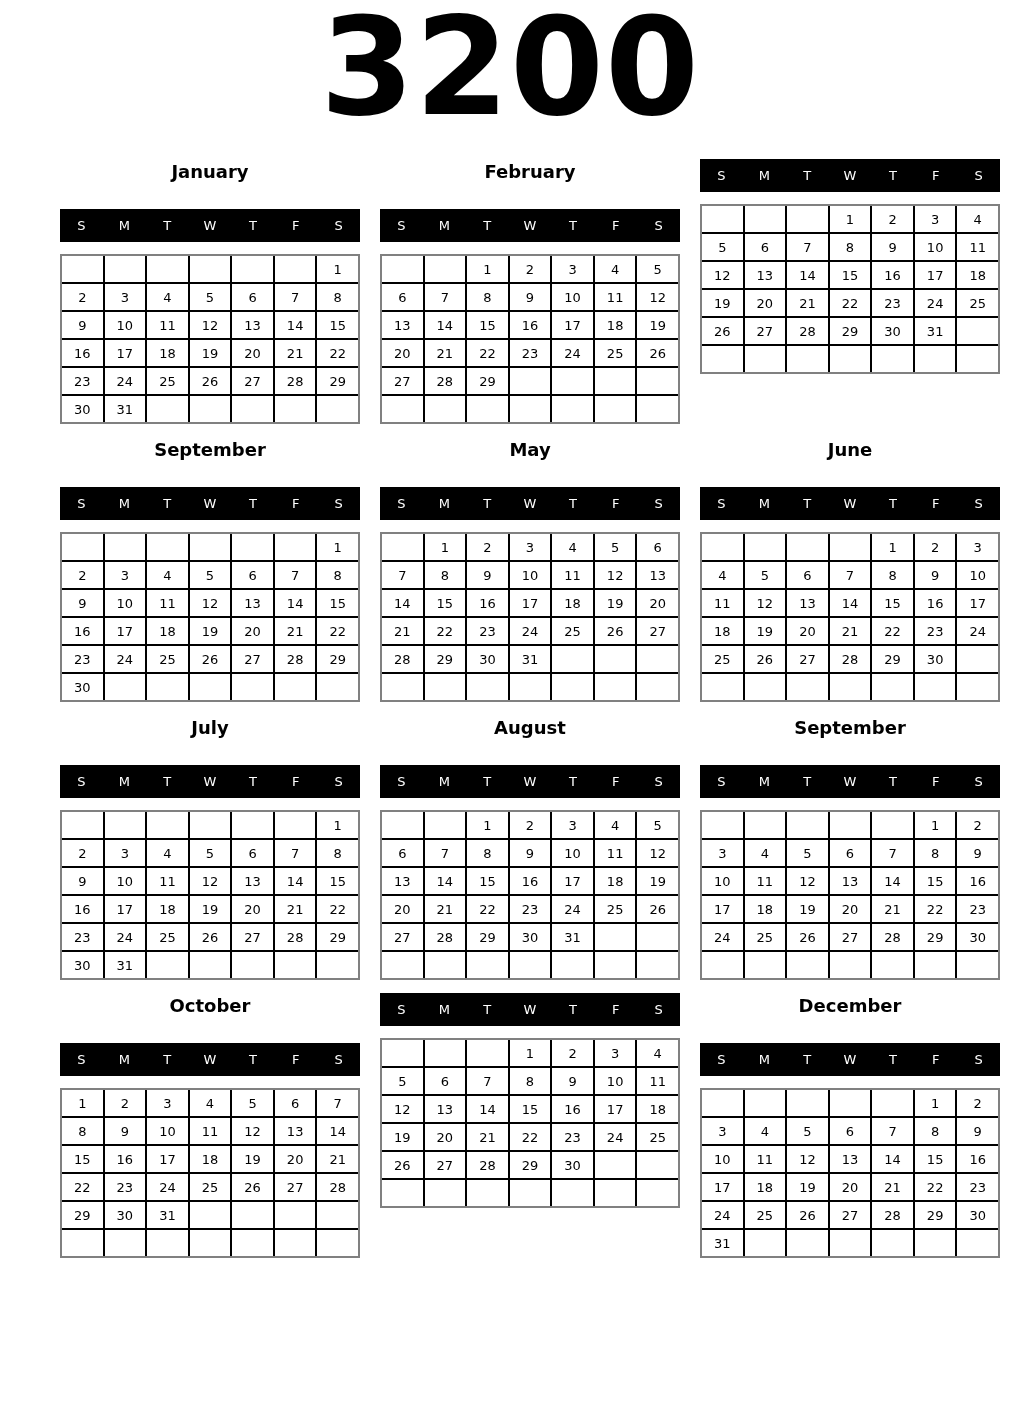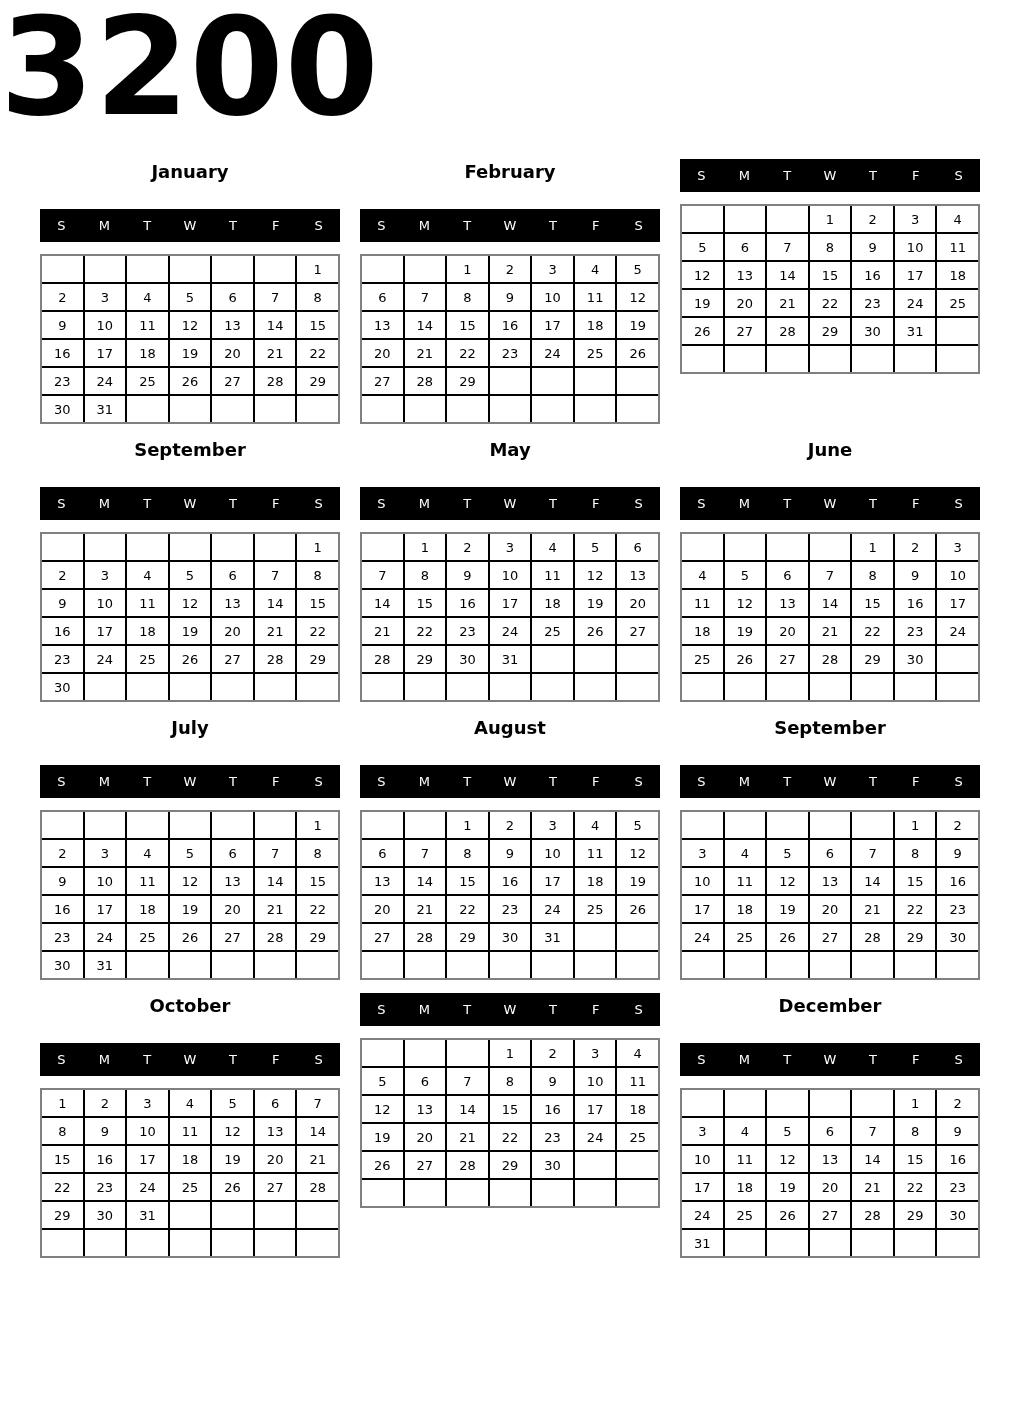--- a/index.html
+++ b/index.html
@@ -13,34 +13,34 @@
   html,body{margin:0;padding:0;}
   body{
     width:1020px;height:1412px;
     background:var(--bg);
     font-family:"DejaVu Sans","Liberation Sans",sans-serif;
     color:var(--ink);
     overflow:hidden;
   }
   .page-title{
     margin:0;
-    text-align:left;
+    text-align:center;
     font-size:135px;
     line-height:135px;
     font-weight:bold;
     letter-spacing:1px;
   }
   .months{
     display:grid;
     grid-template-columns:repeat(3,300px);
     column-gap:20px;
     row-gap:13px;
     padding:24px 40px 0 40px;
   }
-  .month{width:300px;}
+  .month{width:300px;margin-left:20px;}
   .month-name{
     margin:0 0 24px 0;
     font-size:18px;
     line-height:26px;
     font-weight:bold;
     text-align:center;
   }
   .dow-bar{
     background:var(--header-bg);
     height:33px;

